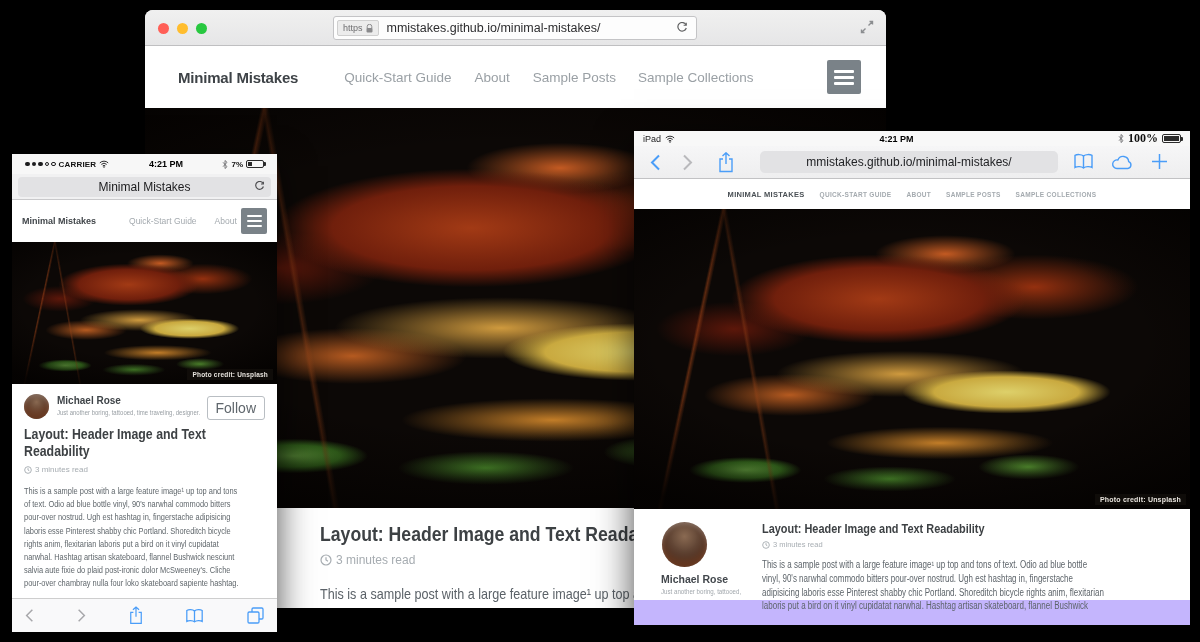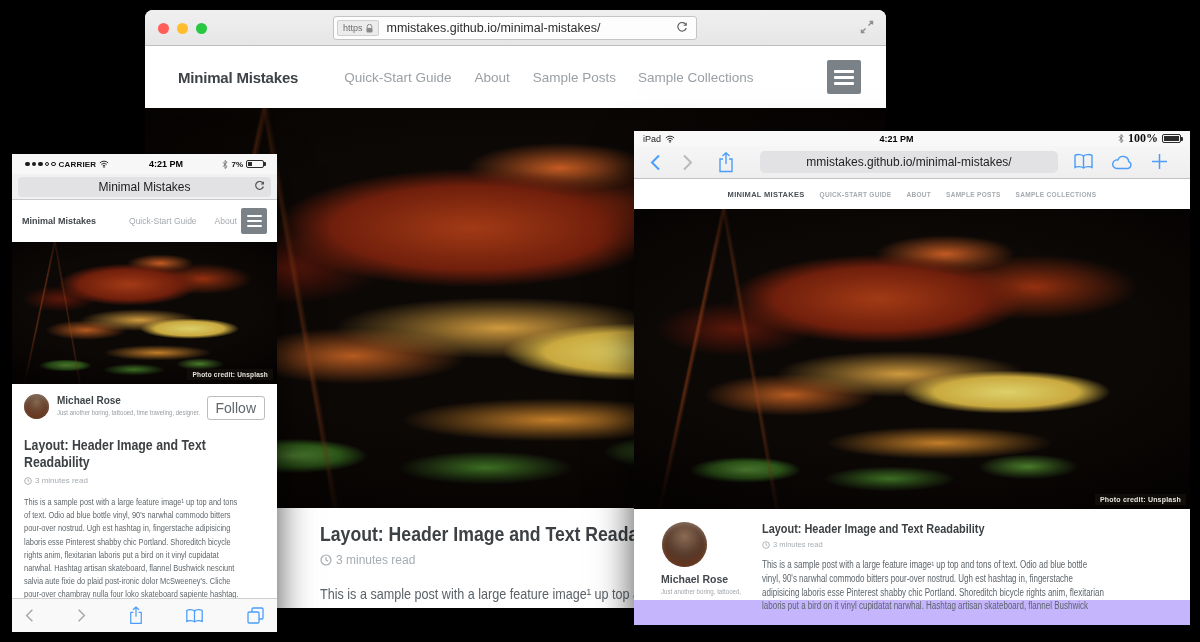--- a/index.html
+++ b/index.html
@@ -90,21 +90,21 @@
   .i-nav .hamburger i { width:15px; height:2.5px; }
   .i-hero { position:relative; height:142px; }
   .i-hero .credit { font-size:6.5px; }
   .i-article { position:relative; padding:10px 12px 0; }
   .i-authorrow { position:relative; height:28px; }
   .i-avatar { position:absolute; left:0; top:0; width:25px; height:25px; }
   .i-authname { position:absolute; left:33px; top:1px; font-size:10px; font-weight:bold; color:#3f4448; }
   .i-authbio { position:absolute; left:33px; top:14px; font-size:7.5px; color:#9aa0a5; }
   .i-follow { position:absolute; right:0; top:2px; background:#fff; border:1px solid #b9bec3; border-radius:3px;
               padding:3px 8px; font-size:14px; color:#5f666c; }
-  .i-title { margin-top:15px; font-size:14px; font-weight:bold; color:#3d4144; line-height:17px; }
+  .i-title { margin-top:4px; font-size:14px; font-weight:bold; color:#3d4144; line-height:17px; }
   .i-meta { display:flex; align-items:center; gap:3px; margin-top:5px; color:#a6acb1; font-size:8px; }
   .i-body { margin-top:11px; font-size:9.3px; color:#60676c; line-height:13.2px; }
   .i-body2 { margin-top:7px; font-size:9.3px; color:#60676c; }
   .i-toolbar { position:absolute; left:0; right:0; bottom:0; height:34px; background:#f9f9fa;
                border-top:1px solid #cecece; display:flex; align-items:center; justify-content:space-between;
                padding:0 13px; z-index:3; }
   .blue { color:#4a9df8; }
   .gray-ic { color:#a7a7aa; }
 
   

